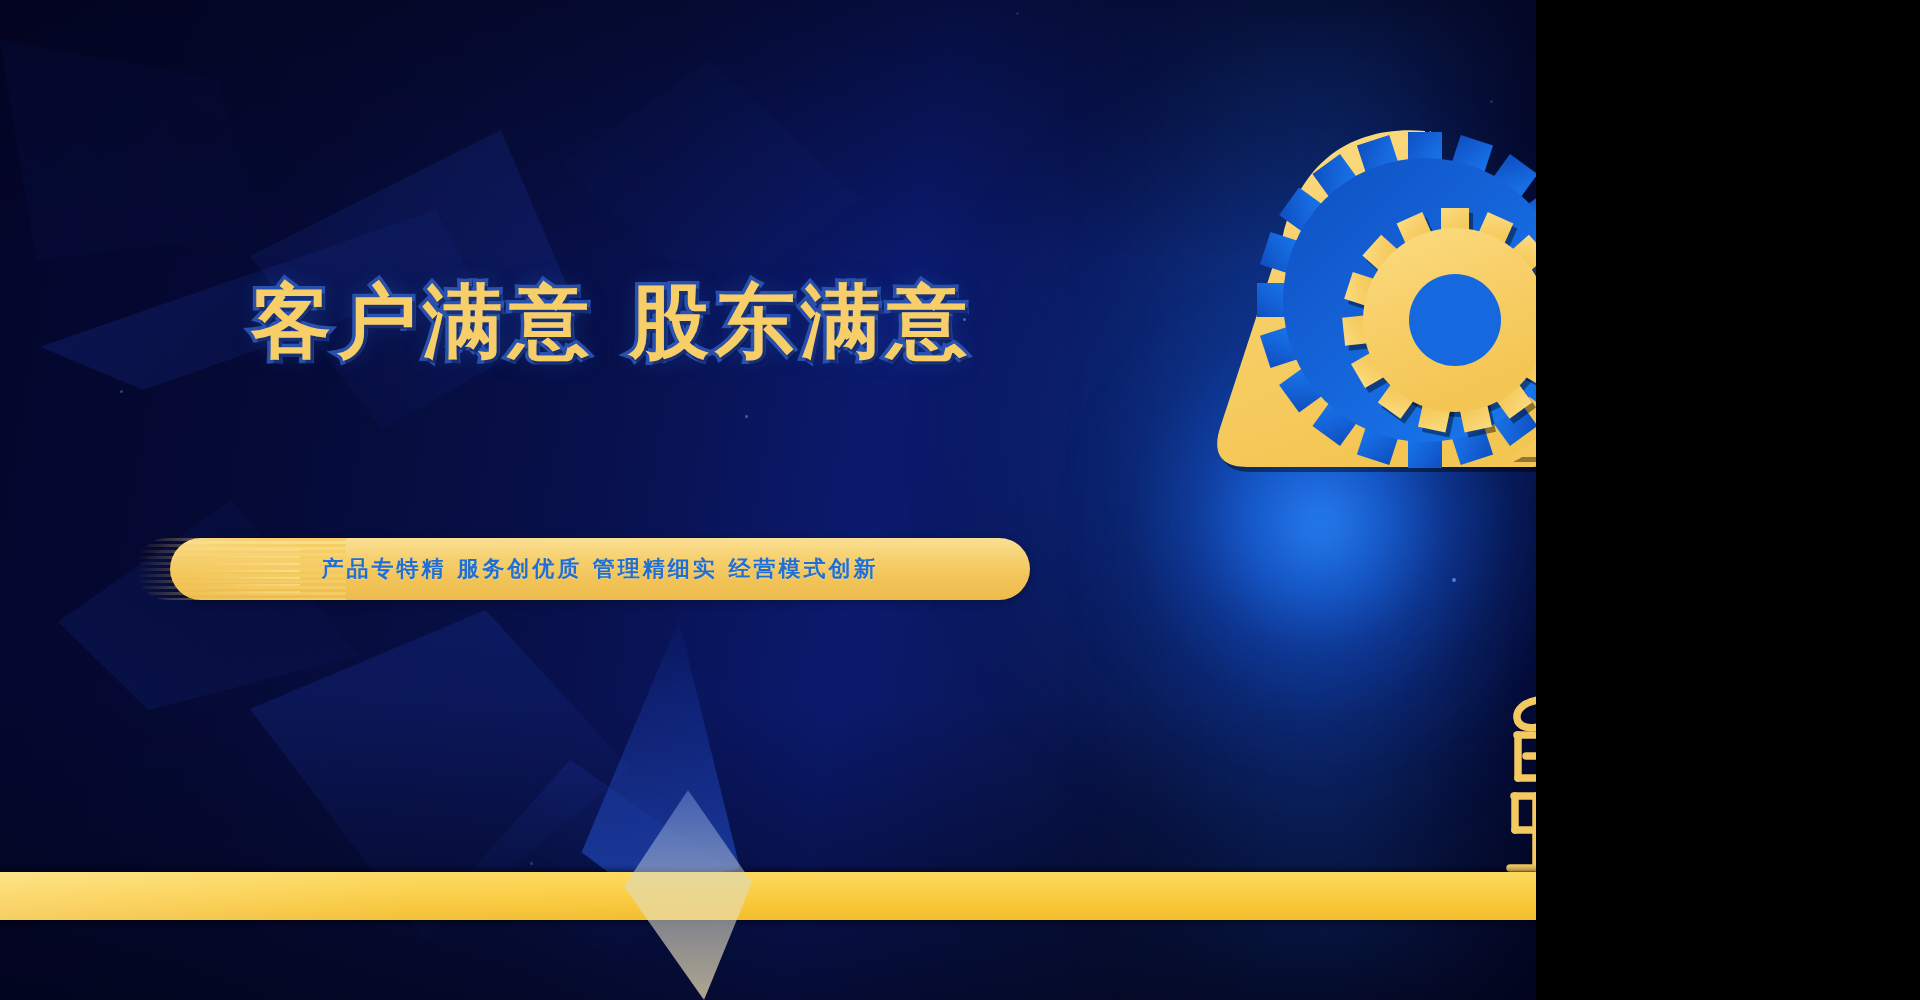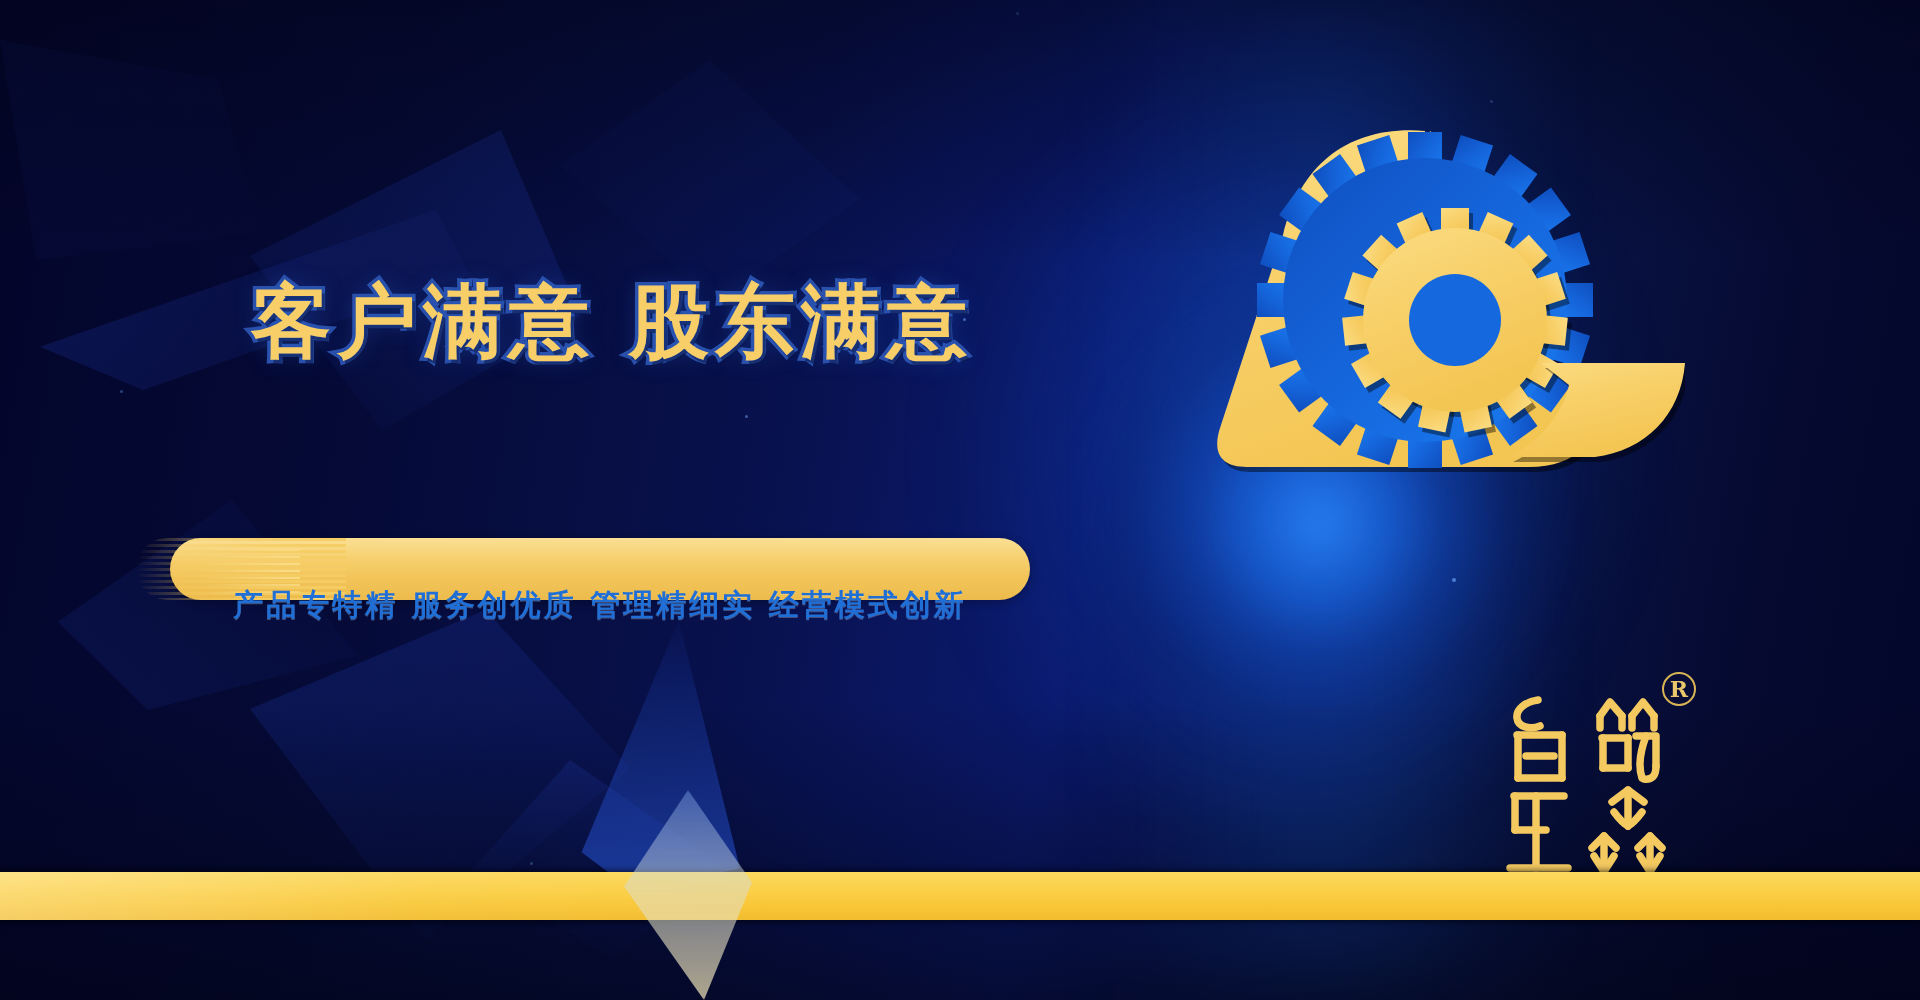--- a/index.html
+++ b/index.html
@@ -1,21 +1,21 @@
 <!DOCTYPE html>
 <html lang="zh"><head>
 <meta charset="utf-8">
 <title>Corporate Culture Banner</title>
 <style>
   html,body{margin:0;padding:0;background:#000;}
   *{box-sizing:border-box;}
 
   #stage{
     position:relative;
-    width:1920px;height:1000px;
+    width:1536px;height:1000px;
     overflow:hidden;
     font-family:"Liberation Sans","DejaVu Sans",sans-serif;
     background:#03062c;
   }
   .bg-base2{
     position:absolute;inset:0;
     background:linear-gradient(100deg,#03052a 0%,#050a36 20%,#08114c 40%,#0b1a6e 56%,#091548 74%,#05092f 90%,#03062a 100%);
   }
   .bg-vert{
     position:absolute;inset:0;
@@ -121,25 +121,24 @@
       repeating-linear-gradient(180deg,
         rgba(250,222,140,.9) 0px, rgba(250,222,140,.9) 2px,
         rgba(0,0,0,0) 2px,  rgba(0,0,0,0) 7px);
     -webkit-mask-image:radial-gradient(ellipse 70% 100% at 100% 50%,#000 10%,rgba(0,0,0,.3) 70%,rgba(0,0,0,0) 100%);
             mask-image:radial-gradient(ellipse 70% 100% at 100% 50%,#000 10%,rgba(0,0,0,.3) 70%,rgba(0,0,0,0) 100%);
   }
   .pill-text{
     position:absolute;left:0;top:0;width:860px;height:62px;
     display:flex;align-items:center;justify-content:center;
     font-family:"DejaVu Serif","Liberation Serif",serif;
-    font-size:30px;font-weight:700;letter-spacing:3px;
+    font-size:22px;font-weight:700;letter-spacing:3px;
     color:#1f6fd6;
     white-space:nowrap;
     text-shadow:0 1px 0 rgba(255,255,255,.25);
-    margin-top:36px;
   }
 
   
   .logo{position:absolute;left:1125px;top:95px;width:560px;height:400px;}
 
   
   .wordmark{
     position:absolute;left:1490px;top:690px;width:200px;height:190px;
   }
   .reg-mark{

